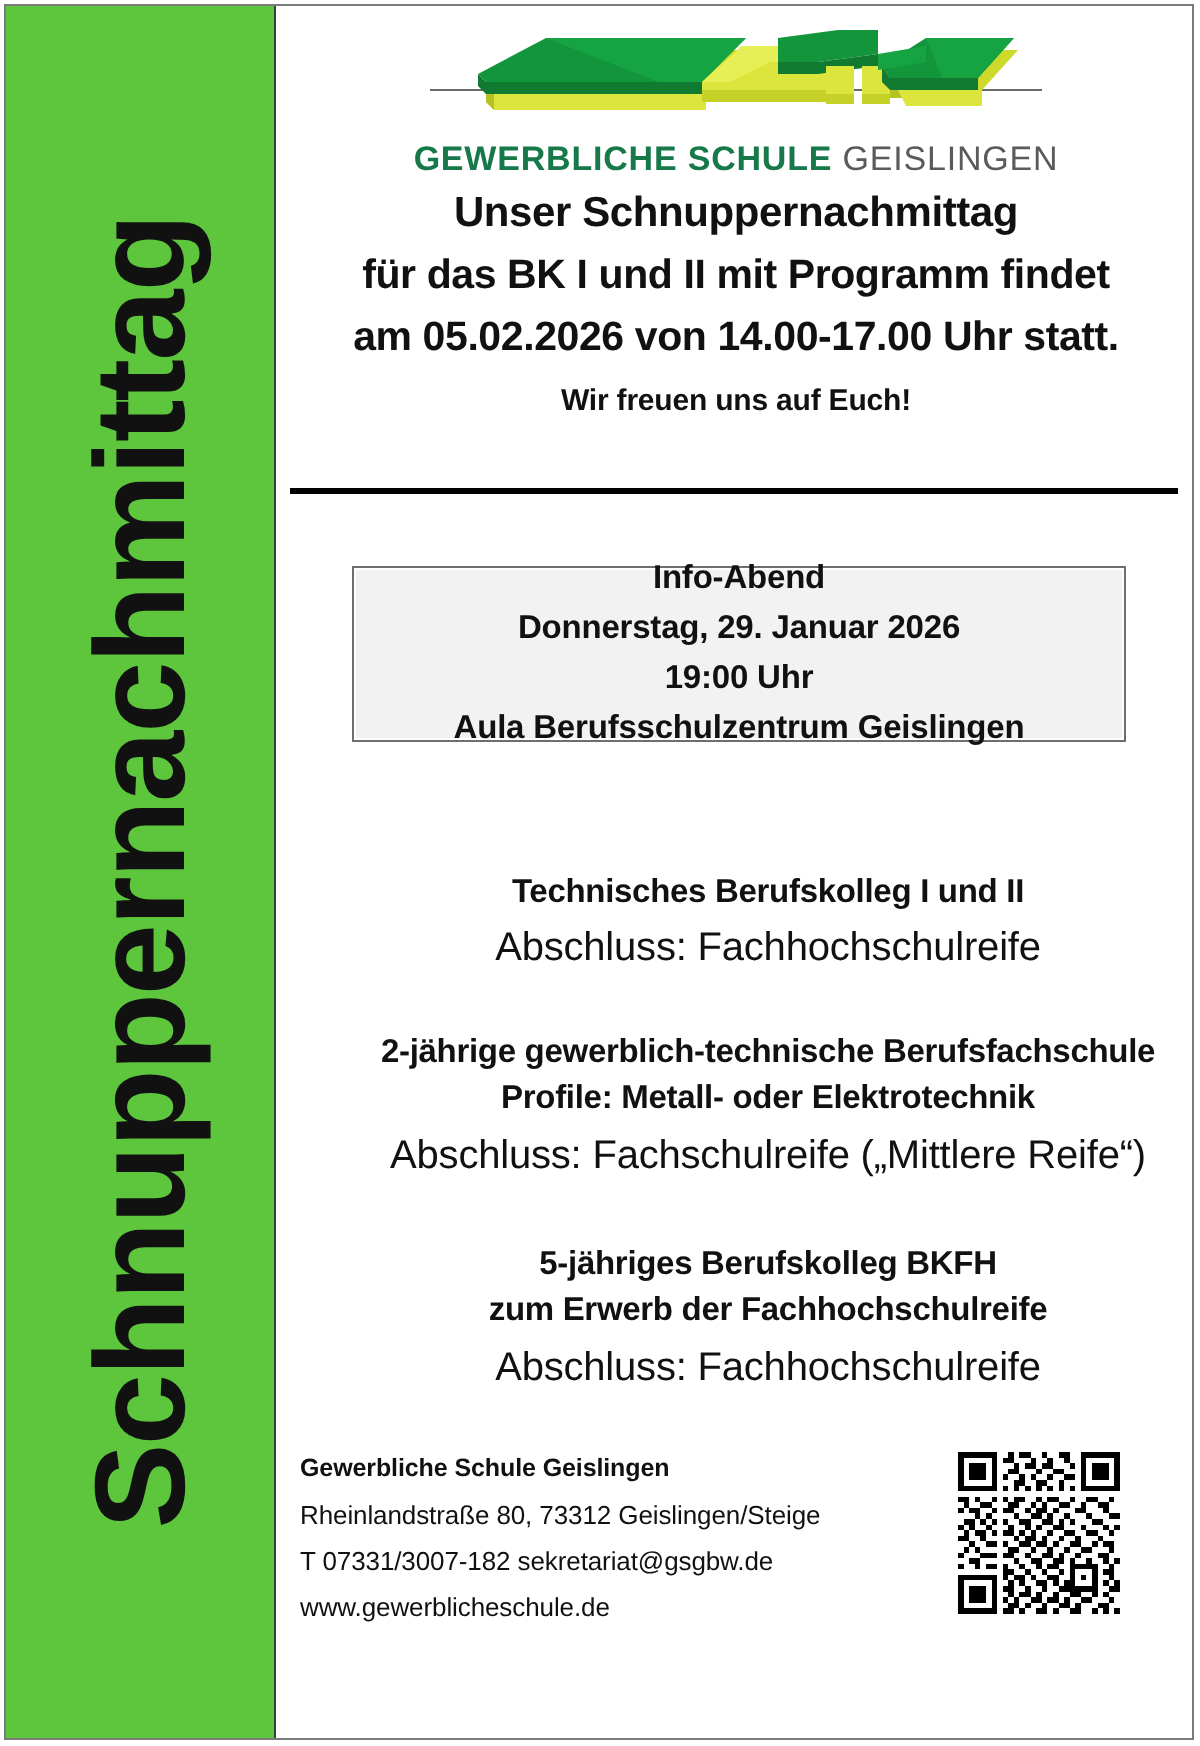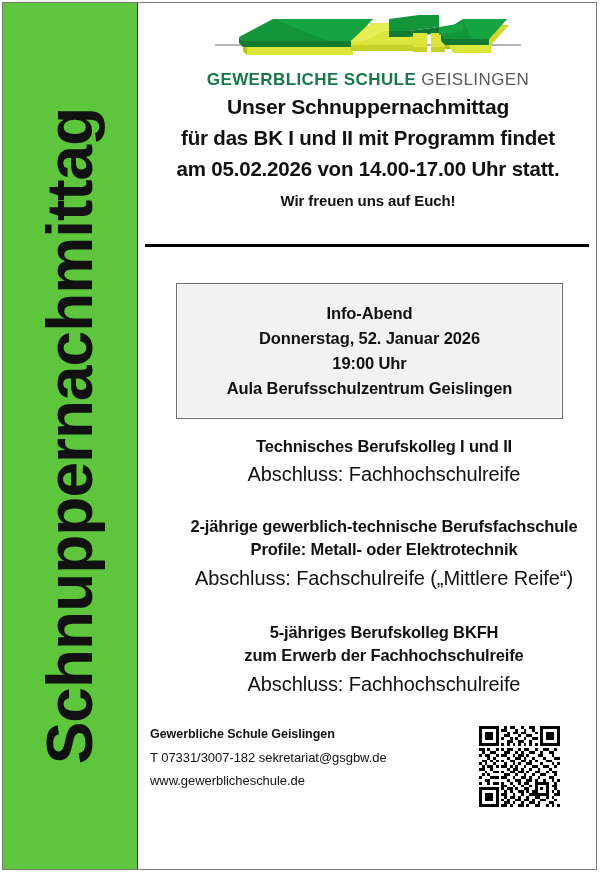--- a/index.html
+++ b/index.html
@@ -137,21 +137,21 @@
     height: 3px;
     background: #000000;
   }
 
   
   .info-box {
     position: absolute;
     left: 37px;
     top: 280px;
     width: 387px;
-    height: 136px;
+    height: 88px;
     box-sizing: border-box;
     background: #f2f2f2;
     border: 1px solid #6e6e6e;
     box-shadow: inset 1px 1px 0 #ffffff, inset -1px -1px 0 #ffffff;
     display: flex;
     flex-direction: column;
     align-items: center;
     justify-content: center;
     text-align: center;
   }
@@ -276,21 +276,21 @@
       <div class="headline-main">Unser Schnuppernachmittag</div>
       <div class="headline-sub">für das BK I und II mit Programm findet</div>
       <div class="headline-sub">am 05.02.2026 von 14.00-17.00 Uhr statt.</div>
       <div class="headline-note">Wir freuen uns auf Euch!</div>
     </div>
 
     <div class="divider"></div>
 
     <div class="info-box">
       <div class="info-line">Info-Abend</div>
-      <div class="info-line">Donnerstag, 52. Januar 2026</div>
+      <div class="info-line">Donnerstag, 29. Januar 2026</div>
       <div class="info-line">19:00 Uhr</div>
       <div class="info-line">Aula Berufsschulzentrum Geislingen</div>
     </div>
 
     <div class="program" id="program-1">
       <div class="program-title">Technisches Berufskolleg I und II</div>
       <div class="program-sub">Abschluss: Fachhochschulreife</div>
     </div>
 
     <div class="program" id="program-2">
@@ -300,20 +300,21 @@
     </div>
 
     <div class="program" id="program-3">
       <div class="program-title">5-jähriges Berufskolleg BKFH</div>
       <div class="program-title">zum Erwerb der Fachhochschulreife</div>
       <div class="program-sub">Abschluss: Fachhochschulreife</div>
     </div>
 
     <div class="contact">
       <div class="contact-name">Gewerbliche Schule Geislingen</div>
+      <div class="contact-line">Rheinlandstraße 80, 73312 Geislingen/Steige</div>
       <div class="contact-line">T 07331/3007-182 sekretariat@gsgbw.de</div>
       <div class="contact-line">www.gewerblicheschule.de</div>
     </div>
 
     <div class="qr-wrap">
       <svg width="81" height="81" viewBox="0 0 29 29" shape-rendering="crispEdges">
         <rect width="29" height="29" fill="#ffffff"></rect>
         <g fill="#000000">
 
           <rect x="0" y="0" width="7" height="1"></rect>

